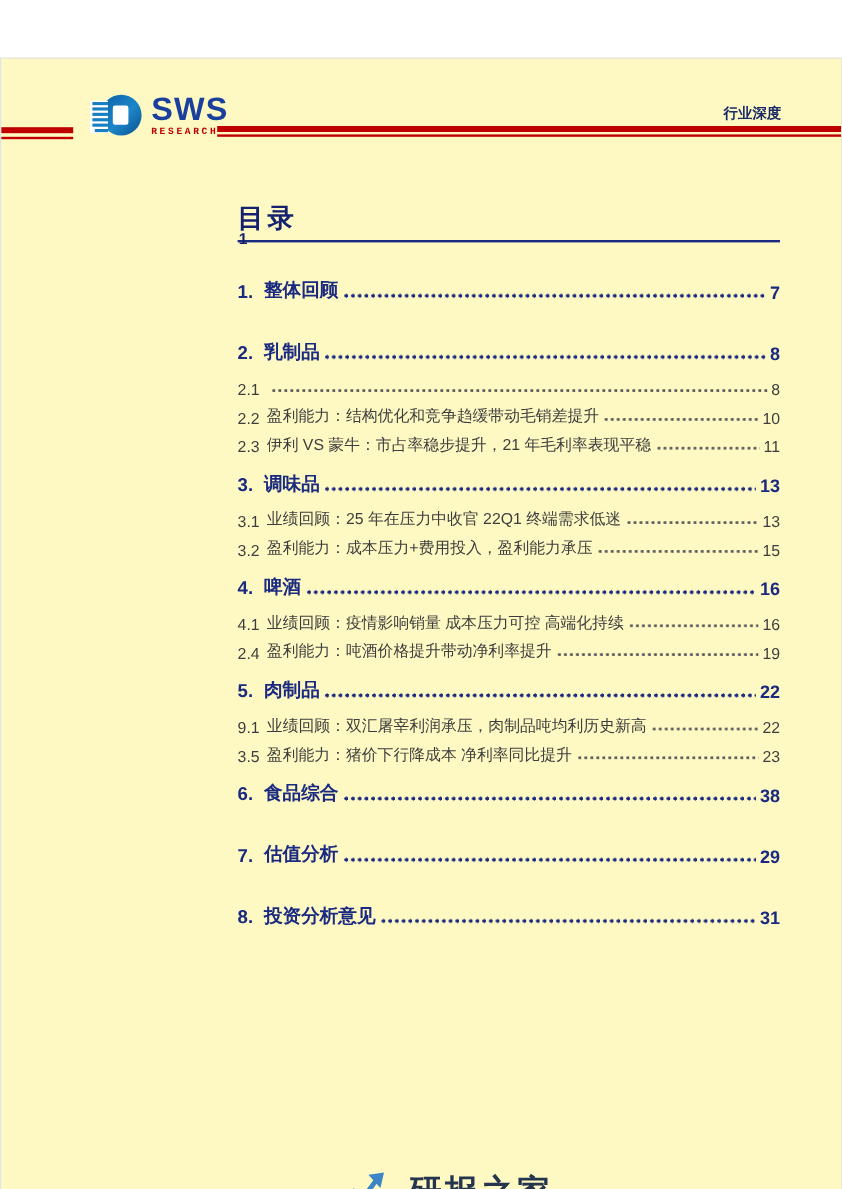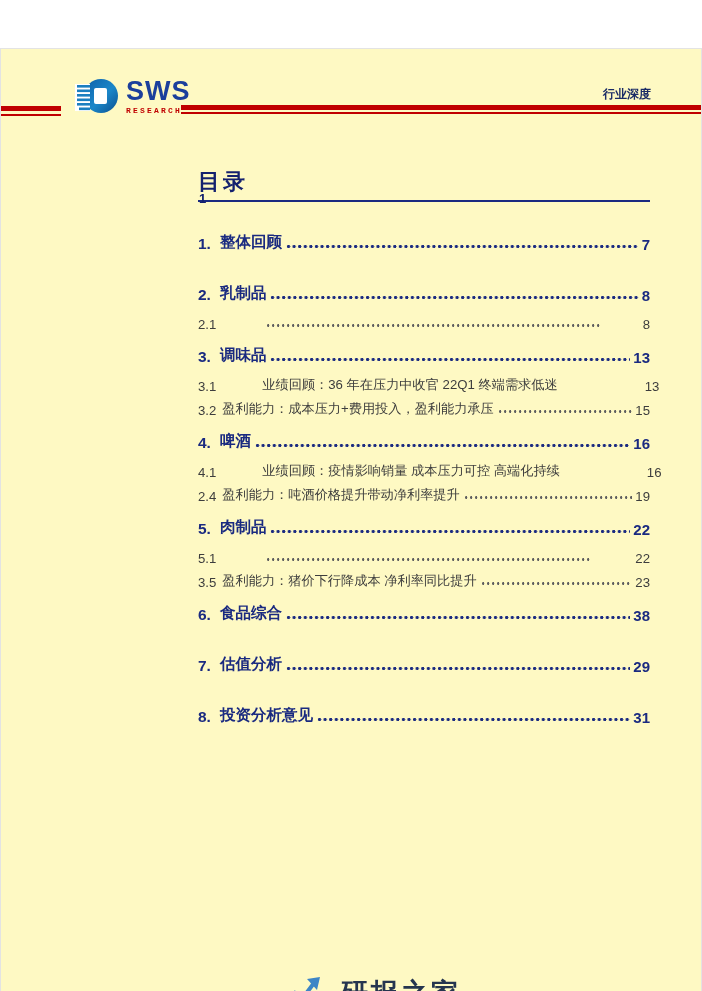--- a/index.html
+++ b/index.html
@@ -22,21 +22,21 @@
 
   
   .toc { position:absolute; left:197px; top:120px; width:452px; }
   .toc-title { font-size:22px; font-weight:bold; color:#14216e; letter-spacing:3px; line-height:26px; }
   .title-rule { position:relative; border-bottom:2px solid #1a2a80; margin-top:5px; }
   .orphan-one { position:absolute; left:1px; top:-10px; font-size:13px; font-weight:bold; color:#14216e; line-height:18px; }
 
   .toc-list { margin-top:2px; }
   .toc-row { display:flex; align-items:flex-end; height:24px; }
   .toc-h1 { color:#1a2a80; font-weight:bold; font-size:15.5px; margin-top:27px; }
-  .toc-h1 + .toc-h2 { margin-top:4px;gap:40px; }
+  .toc-h1 + .toc-h2 { margin-top:4px; }
   .toc-h2 + .toc-h1 { margin-top:10px; }
   .toc-h2 { color:#3d3d3d; font-size:13.2px; font-weight:normal; }
   .toc-row .num   { white-space:nowrap; }
   .toc-h1 .num    { margin-right:9px; }
   .toc-h2 .num    { margin-right:6px; }
   .toc-row .label { white-space:nowrap; }
   .dots { flex:1; align-self:flex-end; height:7px; margin:0 3px 3px 4px;
           background-repeat:repeat-x; background-position:left bottom; }
   .toc-h1 .dots { background-image:radial-gradient(circle at 2.6px 3.5px,#1a2a80 1.5px,transparent 1.7px);
                   background-size:5.6px 7px; }
@@ -117,32 +117,44 @@
         <span class="dots"></span>
         <span class="page-num">8</span>
       </div>
 
       <div class="toc-row toc-h2">
         <span class="num">2.1</span>
         <span class="dots"></span>
         <span class="page-num">8</span>
       </div>
 
-
+      <div class="toc-row toc-h2">
+        <span class="num">2.2</span>
+        <span class="label">盈利能力：结构优化和竞争趋缓带动毛销差提升</span>
+        <span class="dots"></span>
+        <span class="page-num">10</span>
+      </div>
+
+      <div class="toc-row toc-h2">
+        <span class="num">2.3</span>
+        <span class="label">伊利 VS 蒙牛：市占率稳步提升，21 年毛利率表现平稳</span>
+        <span class="dots"></span>
+        <span class="page-num">11</span>
+      </div>
 
       <div class="toc-row toc-h1">
         <span class="num">3.</span>
         <span class="label">调味品</span>
         <span class="dots"></span>
         <span class="page-num">13</span>
       </div>
 
       <div class="toc-row toc-h2">
         <span class="num">3.1</span>
-        <span class="label">业绩回顾：36 年在压力中收官 22Q1 终端需求低迷</span>
+        <span class="label">业绩回顾：25 年在压力中收官 22Q1 终端需求低迷</span>
         <span class="dots"></span>
         <span class="page-num">13</span>
       </div>
 
       <div class="toc-row toc-h2">
         <span class="num">3.2</span>
         <span class="label">盈利能力：成本压力+费用投入，盈利能力承压</span>
         <span class="dots"></span>
         <span class="page-num">15</span>
       </div>
@@ -169,21 +181,22 @@
       </div>
 
       <div class="toc-row toc-h1">
         <span class="num">5.</span>
         <span class="label">肉制品</span>
         <span class="dots"></span>
         <span class="page-num">22</span>
       </div>
 
       <div class="toc-row toc-h2">
-        <span class="num">5.1</span>
+        <span class="num">9.1</span>
+        <span class="label">业绩回顾：双汇屠宰利润承压，肉制品吨均利历史新高</span>
         <span class="dots"></span>
         <span class="page-num">22</span>
       </div>
 
       <div class="toc-row toc-h2">
         <span class="num">3.5</span>
         <span class="label">盈利能力：猪价下行降成本 净利率同比提升</span>
         <span class="dots"></span>
         <span class="page-num">23</span>
       </div>

